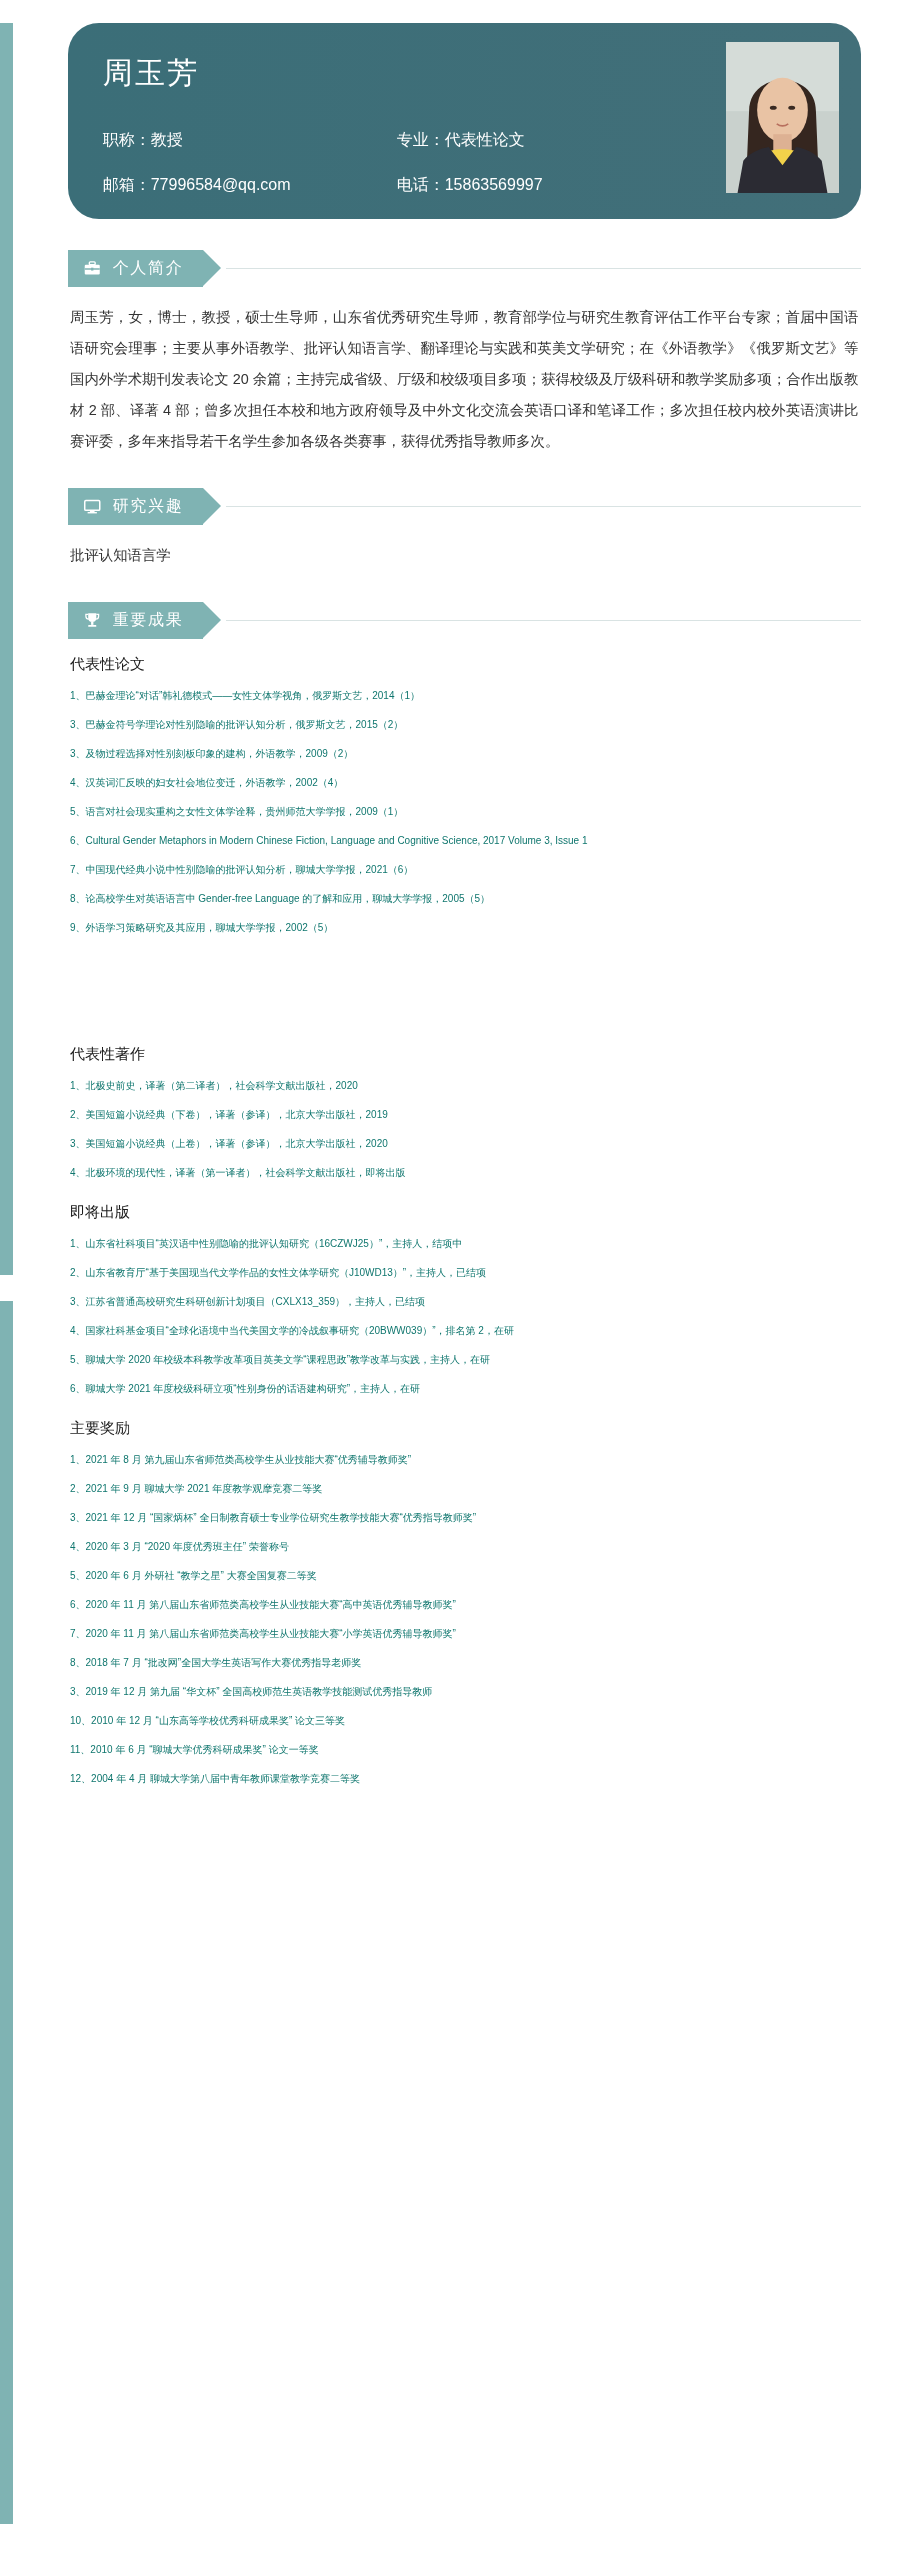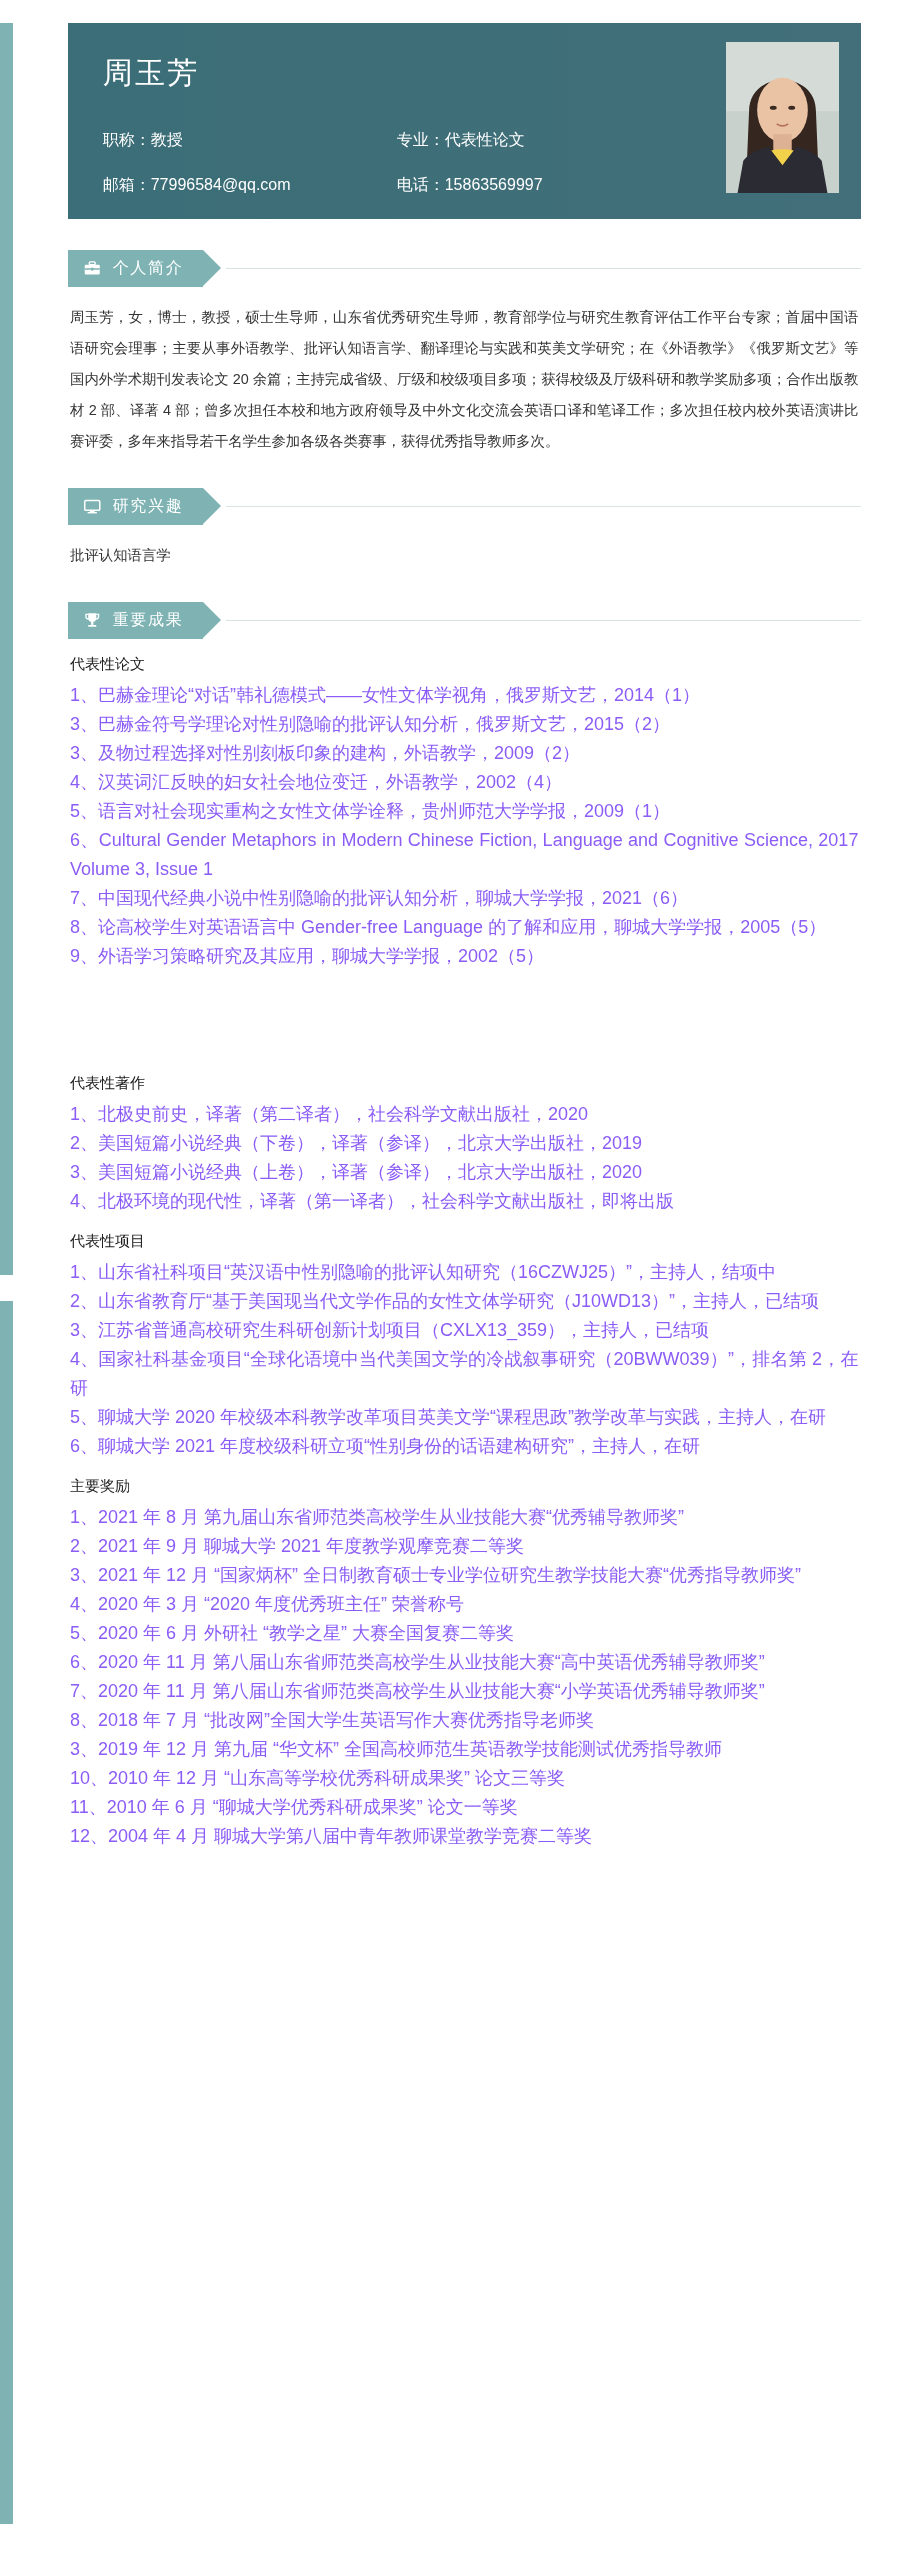--- a/index.html
+++ b/index.html
@@ -40,20 +40,21 @@
   }
   
   .header {
     position: relative;
     margin: 23px 55px 0 55px;
     background: #3f6f78;
     background: linear-gradient(90deg,#3b6e78 0%, #426f79 100%);
     height: 196px;
     color: #fff;
     padding: 30px 35px 0 35px;
+    border-radius: 31px;
   }
   .hdr-name {
     font-size: 30px;
     letter-spacing: 2.3px;
     font-weight: normal;
     margin: 0 0 36px 0;
   }
   .hdr-grid {
     display: block;
   }
@@ -133,23 +134,23 @@
     color: #333;
     margin: 8px 2.3px 0 2.3px;
   }
   .sub-title {
     font-size: 15px;
     font-weight: normal;
     color: #1a1a1a;
     margin: 16px 2.3px 7px 2.3px;
   }
   .item {
-    font-size: 18px;
+    font-size: 10px;
     line-height: 29px;
-    color: #8b5cf6;
+    color: #0f766e;
     margin: 0 2.3px;
     text-align: justify;
   }
   .gap-between-pages { height: 87px; }
 </style>
 </head>
 <body>
 
 <div class="page">
 
@@ -270,21 +271,21 @@
       <div class="gap-between-pages"></div>
 
       <div class="sub-title">代表性著作</div>
       <div>
         <div class="item">1、北极史前史，译著（第二译者），社会科学文献出版社，2020</div>
         <div class="item">2、美国短篇小说经典（下卷），译著（参译），北京大学出版社，2019</div>
         <div class="item">3、美国短篇小说经典（上卷），译著（参译），北京大学出版社，2020</div>
         <div class="item">4、北极环境的现代性，译著（第一译者），社会科学文献出版社，即将出版</div>
       </div>
 
-      <div class="sub-title">代表性项目</div>
+      <div class="sub-title">即将出版</div>
       <div>
         <div class="item">1、山东省社科项目“英汉语中性别隐喻的批评认知研究（16CZWJ25）”，主持人，结项中</div>
         <div class="item">2、山东省教育厅“基于美国现当代文学作品的女性文体学研究（J10WD13）”，主持人，已结项</div>
         <div class="item">3、江苏省普通高校研究生科研创新计划项目（CXLX13_359），主持人，已结项</div>
         <div class="item">4、国家社科基金项目“全球化语境中当代美国文学的冷战叙事研究（20BWW039）”，排名第 2，在研</div>
         <div class="item">5、聊城大学 2020 年校级本科教学改革项目英美文学“课程思政”教学改革与实践，主持人，在研</div>
         <div class="item">6、聊城大学 2021 年度校级科研立项“性别身份的话语建构研究”，主持人，在研</div>
       </div>
 
       <div class="sub-title">主要奖励</div>

